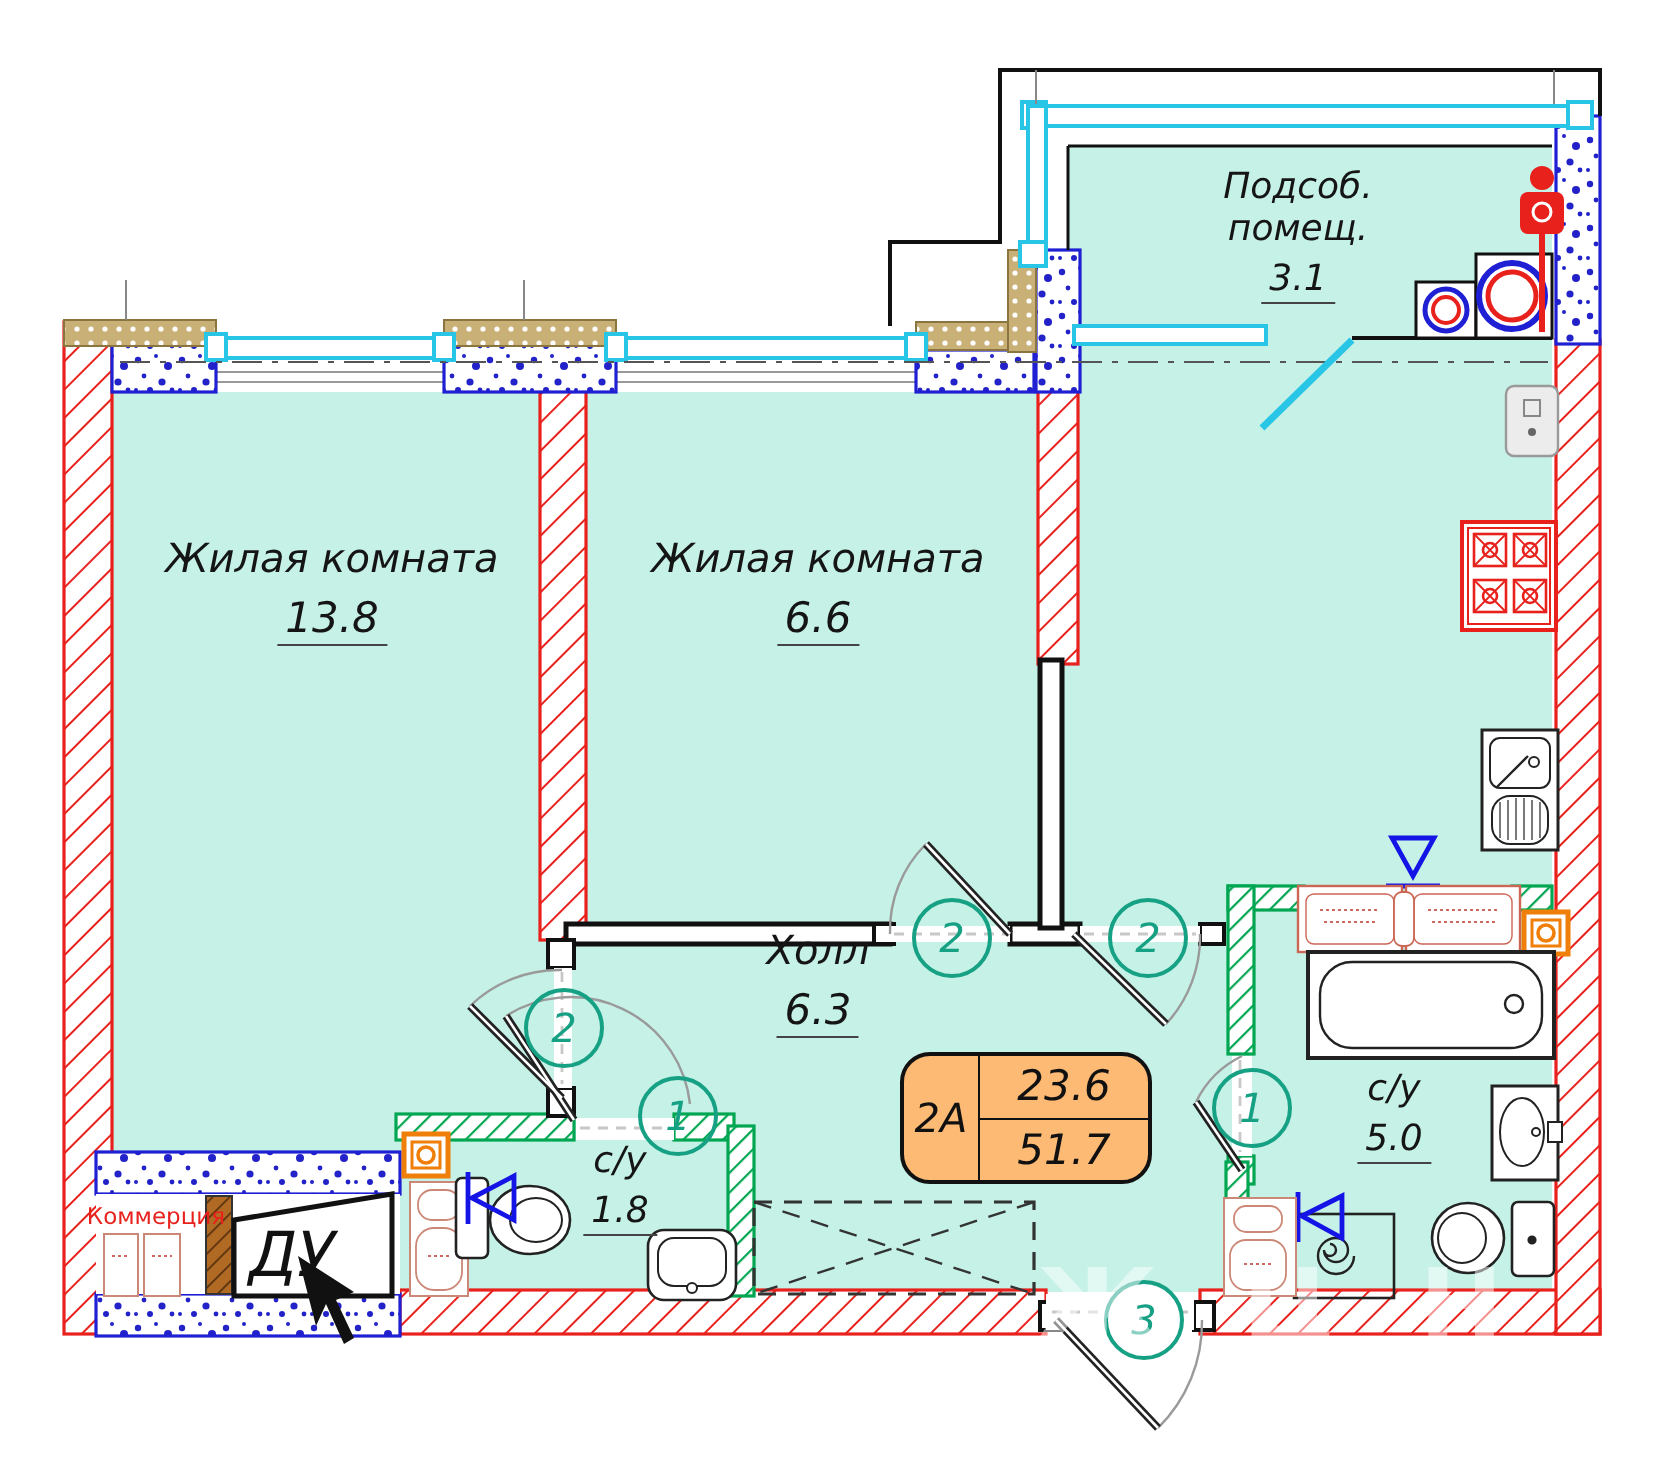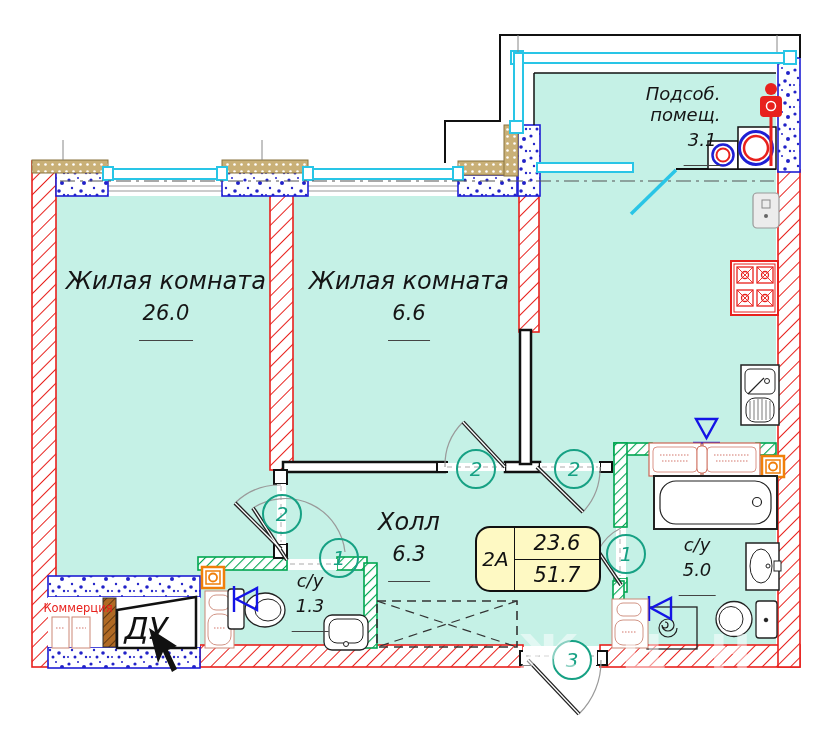--- a/index.html
+++ b/index.html
@@ -1,29 +1,29 @@
 <!DOCTYPE html>
 <html><head>
 <meta charset="utf-8">
 <style>
   html,body{margin:0;padding:0;background:#fff;}
   .plan{position:relative;width:835px;height:729px;background:#fff;overflow:hidden;
         font-family:"DejaVu Sans",sans-serif;}
   .plan svg{position:absolute;left:0;top:0;}
   .overlay{position:absolute;left:0;top:0;width:835px;height:729px;z-index:5;pointer-events:none;}
   .rlabel{position:absolute;transform:translateX(-50%);text-align:center;font-style:italic;color:#151515;}
-  .rname{font-size:24px;white-space:nowrap;display:block;}
+  .rname{font-size:20px;white-space:nowrap;display:block;}
   .rname.small{font-size:18px;}
-  .rarea{display:inline-block;margin-top:6px;font-size:21px;border-bottom:1.6px solid #444;padding:0 4px 15px;}
+  .rarea{display:inline-block;margin-top:6px;font-size:21px;border-bottom:1.6px solid #444;padding:0 4px 1px;}
   .rarea.small{font-size:18px;margin-top:4px;}
   .mark{position:absolute;width:36px;height:36px;border:2.4px solid #17a184;border-radius:50%;
         display:flex;align-items:center;justify-content:center;color:#17a184;
         font-style:italic;font-size:20px;background:transparent;}
   .mark.solid{background:#fff;}
-  .badge{position:absolute;left:475px;top:526px;width:122px;height:62px;background:#fef9c3;
+  .badge{position:absolute;left:450px;top:526px;width:122px;height:62px;background:#fdba74;
          border:2px solid #111;border-radius:15px;display:flex;font-style:italic;color:#111;overflow:hidden;}
   .badge .cell-type{width:37px;display:flex;align-items:center;justify-content:center;
          border-right:1.6px solid #111;font-size:20px;}
   .badge .cell-areas{flex:1;display:flex;flex-direction:column;}
   .badge .cell-areas div{flex:1;display:flex;align-items:center;justify-content:center;font-size:21px;}
   .badge .cell-areas div:first-child{border-bottom:1.6px solid #111;}
   .du-label{position:absolute;left:146px;top:610px;transform:translateX(-50%);
             font-style:italic;font-size:31px;color:#111;}
   .commerce-label{position:absolute;left:78px;top:601px;transform:translateX(-50%);
             font-size:11.5px;color:#e8211d;white-space:nowrap;}
@@ -344,38 +344,38 @@
     <rect x="103" y="598" width="13" height="49" fill="url(#pBrown)" stroke="#333" stroke-width="1"></rect>
     <path d="M117,610 L196,597 L196,648 L117,648 Z" fill="#fff" stroke="#111" stroke-width="2.5"></path>
     <path d="M149,628 L158,663 L163,652 L172,672 L177,669 L168,650 L177,646 Z" fill="#111"></path>
   </g>
 </svg>
 
 <div class="overlay">
 
   <div class="rlabel" style="left:166px;top:267px;">
     <span class="rname">Жилая комната</span>
-    <span class="rarea">26.0</span>
+    <span class="rarea">13.8</span>
   </div>
   <div class="rlabel" style="left:409px;top:267px;">
     <span class="rname">Жилая комната</span>
     <span class="rarea">6.6</span>
   </div>
-  <div class="rlabel" style="left:683px;top:83px;text-align:right;">
+  <div class="rlabel" style="left:649px;top:83px;">
     <span class="rname small">Подсоб.</span>
     <span class="rname small">помещ.</span>
     <span class="rarea small">3.1</span>
   </div>
-  <div class="rlabel" style="left:409px;top:508px;">
+  <div class="rlabel" style="left:409px;top:463px;">
     <span class="rname">Холл</span>
     <span class="rarea">6.3</span>
   </div>
   <div class="rlabel" style="left:310px;top:570px;">
     <span class="rname small">с/у</span>
-    <span class="rarea small">1.3</span>
+    <span class="rarea small">1.8</span>
   </div>
   <div class="rlabel" style="left:697px;top:534px;">
     <span class="rname small">с/у</span>
     <span class="rarea small">5.0</span>
   </div>
 
   <div class="badge">
     <div class="cell-type">2А</div>
     <div class="cell-areas">
       <div>23.6</div>

